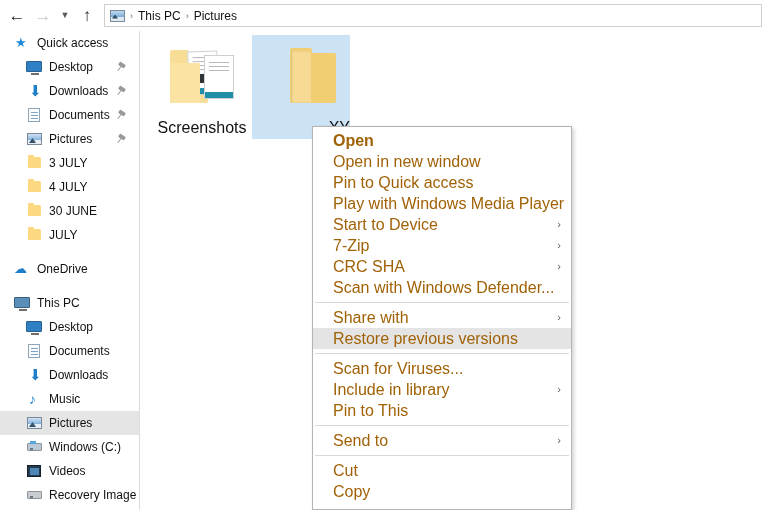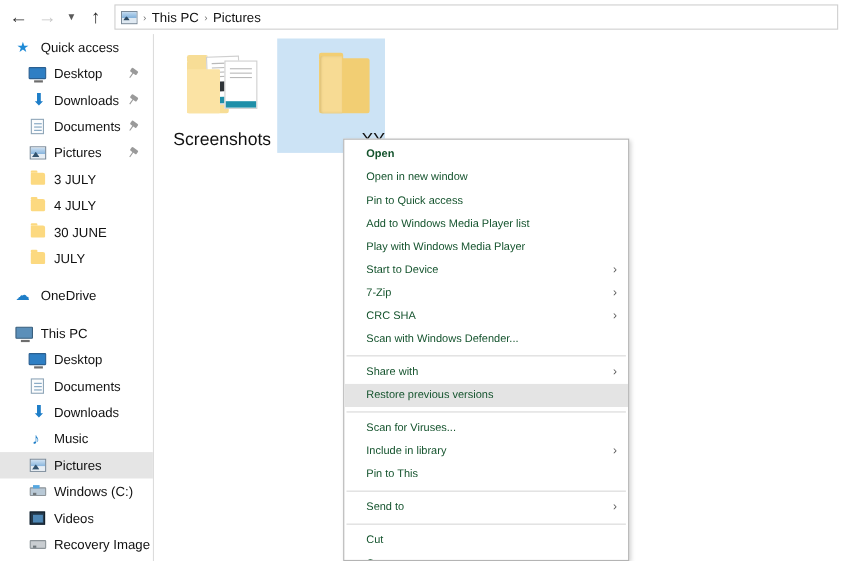--- a/index.html
+++ b/index.html
@@ -432,22 +432,22 @@
     height: 21px;
     display: flex;
     align-items: center;
     padding-left: 20px;
     padding-right: 8px;
     box-sizing: border-box;
     position: relative;
     white-space: nowrap;
   }
   .ctx-item .ctx-text {
-    font-size: 10px;
-    color: #14532d;
+    font-size: 16px;
+    color: #a16207;
   }
   .ctx-item.bold .ctx-text { font-weight: bold; }
   .ctx-item.hover { background: #e4e4e4; }
   .ctx-sub {
     position: absolute;
     right: 10px;
     font-size: 11px;
     color: #5a5a5a;
     line-height: 1;
   }
@@ -686,23 +686,20 @@
     <div class="ctx-item bold">
       <span class="ctx-text">Open</span>
     </div>
     <div class="ctx-item">
       <span class="ctx-text">Open in new window</span>
     </div>
     <div class="ctx-item">
       <span class="ctx-text">Pin to Quick access</span>
     </div>
     <div class="ctx-item">
-      <span class="ctx-text">Add to Windows Media Player list</span>
-    </div>
-    <div class="ctx-item">
       <span class="ctx-text">Play with Windows Media Player</span>
     </div>
     <div class="ctx-item">
       <span class="ctx-text">Start to Device</span>
       <span class="ctx-sub">›</span>
     </div>
     <div class="ctx-item">
       <span class="ctx-text">7-Zip</span>
       <span class="ctx-sub">›</span>
     </div>

